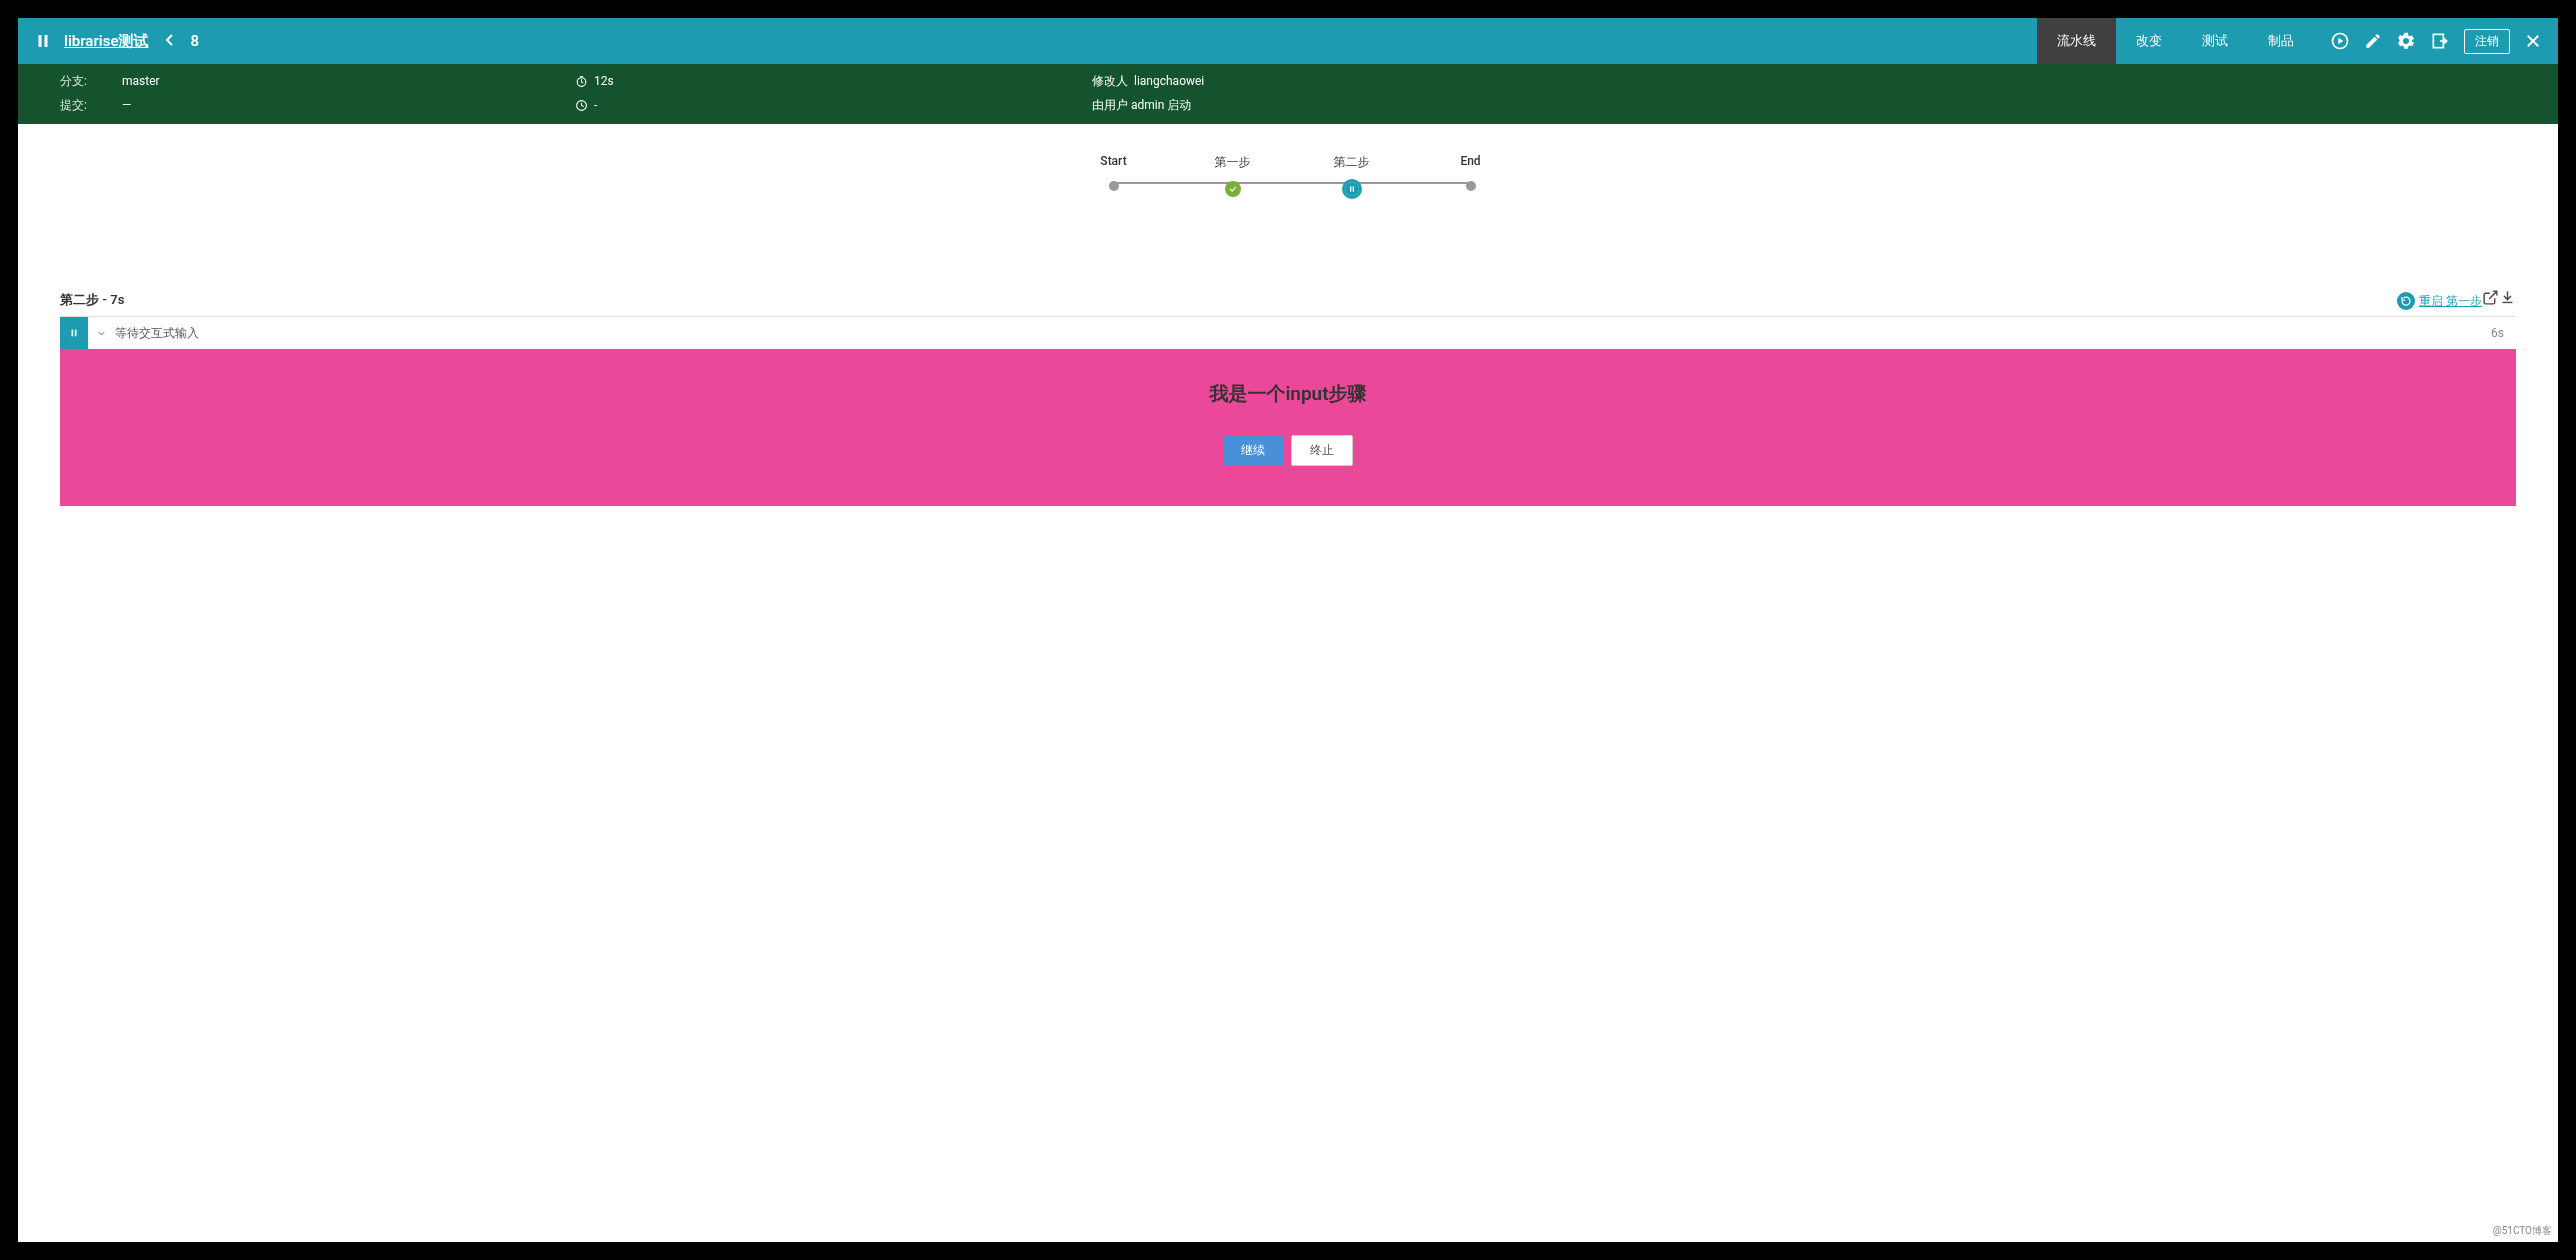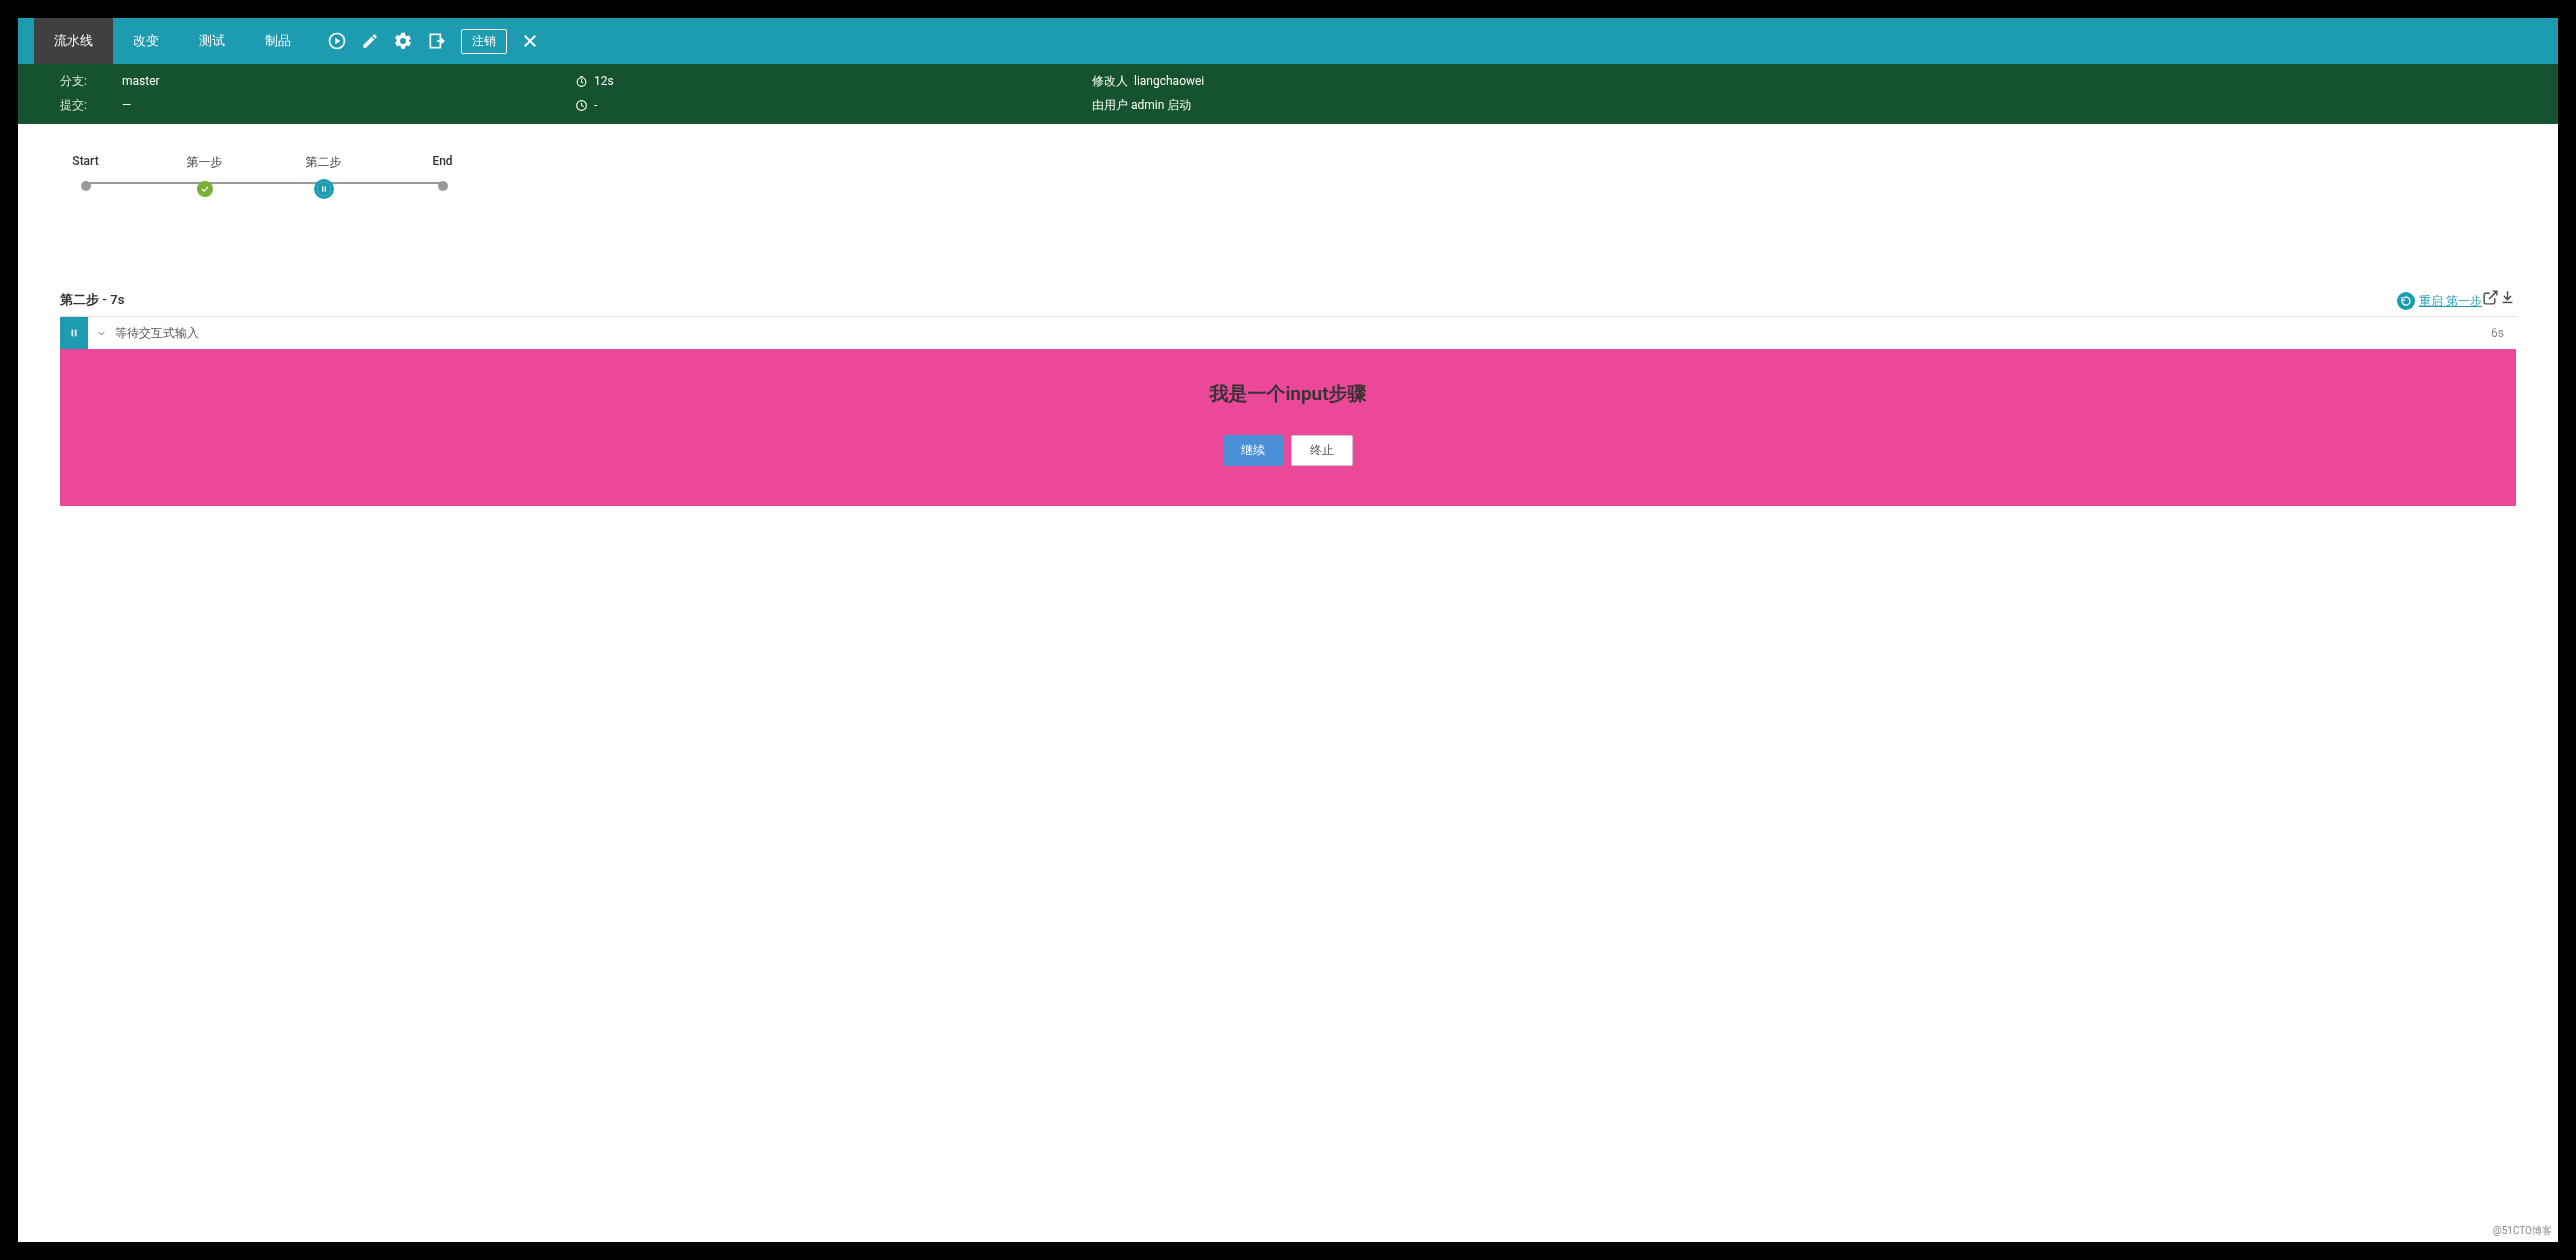--- a/index.html
+++ b/index.html
@@ -24,21 +24,21 @@
 .detail-strip { background: #14532d; color: #fff; padding: 8px 42px 10px; display: flex; font-size: 12px; }
 .detail-col { display: flex; flex-direction: column; gap: 6px; }
 .detail-col-1 { width: 62px; }
 .detail-col-2 { width: 453px; }
 .detail-col-3 { width: 517px; }
 .detail-row { display: flex; align-items: center; gap: 6px; height: 18px; }
 .detail-label { opacity: 0.85; }
 .mini-icon { display: inline-flex; align-items: center; }
 
 
-.pipeline-graph { display: flex; justify-content: flex-start; padding: 30px 0 90px; margin-left: 8px; }
+.pipeline-graph { display: flex; justify-content: center; padding: 30px 0 90px; margin-left: 8px; }
 .pipeline-inner { display: flex; align-items: flex-start; }
 .stage { display: flex; flex-direction: column; align-items: center; width: 119px; position: relative; }
 .stage-label { font-size: 12px; color: #333; margin-bottom: 8px; font-weight: 500; }
 .stage-node { width: 12px; height: 12px; border-radius: 50%; background: #999; z-index: 2; }
 .stage-node.small { width: 10px; height: 10px; background: #999; }
 .stage-node.success { width: 16px; height: 16px; background: #78b037; display: flex; align-items: center; justify-content: center; }
 .stage-node.paused { width: 20px; height: 20px; background: #fff; border: 3px solid #1d9bb1; display: flex; align-items: center; justify-content: center; }
 .stage-node.paused-inner { width: 14px; height: 14px; border-radius: 50%; background: #1d9bb1; display: flex; align-items: center; justify-content: center; }
 .stage-connector { position: absolute; height: 2px; background: #999; top: 28px; left: 50%; width: 119px; z-index: 1; }
 .stage:last-child .stage-connector { display: none; }
@@ -69,20 +69,35 @@
 
 
 .watermark { position: absolute; bottom: 4px; right: 6px; font-size: 10px; color: #888; }
 </style>
 </head>
 <body>
 
 <div class="page-wrapper">
 
   <div class="header-bar">
+    <div class="header-left">
+      <span class="pause-icon-box">
+        <svg width="18" height="18" viewBox="0 0 24 24" fill="#fff">
+            <rect x="6" y="4" width="4" height="16"></rect>
+            <rect x="14" y="4" width="4" height="16"></rect>
+          </svg>
+      </span>
+      <span class="header-title">librarise测试</span>
+      <span class="header-caret">
+        <svg width="10" height="14" viewBox="0 0 10 14" fill="none">
+            <path d="M7 2 L2 7 L7 12" stroke="#fff" stroke-width="2" fill="none"></path>
+          </svg>
+      </span>
+      <span class="header-run-num">8</span>
+    </div>
     <div class="header-tabs">
       <div class="header-tab active">流水线</div>
       <div class="header-tab">改变</div>
       <div class="header-tab">测试</div>
       <div class="header-tab">制品</div>
     </div>
     <div class="header-actions">
       <span class="icon-btn">
         <svg width="20" height="20" viewBox="0 0 24 24" fill="none">
             <circle cx="12" cy="12" r="9" stroke="#fff" stroke-width="2"></circle>

